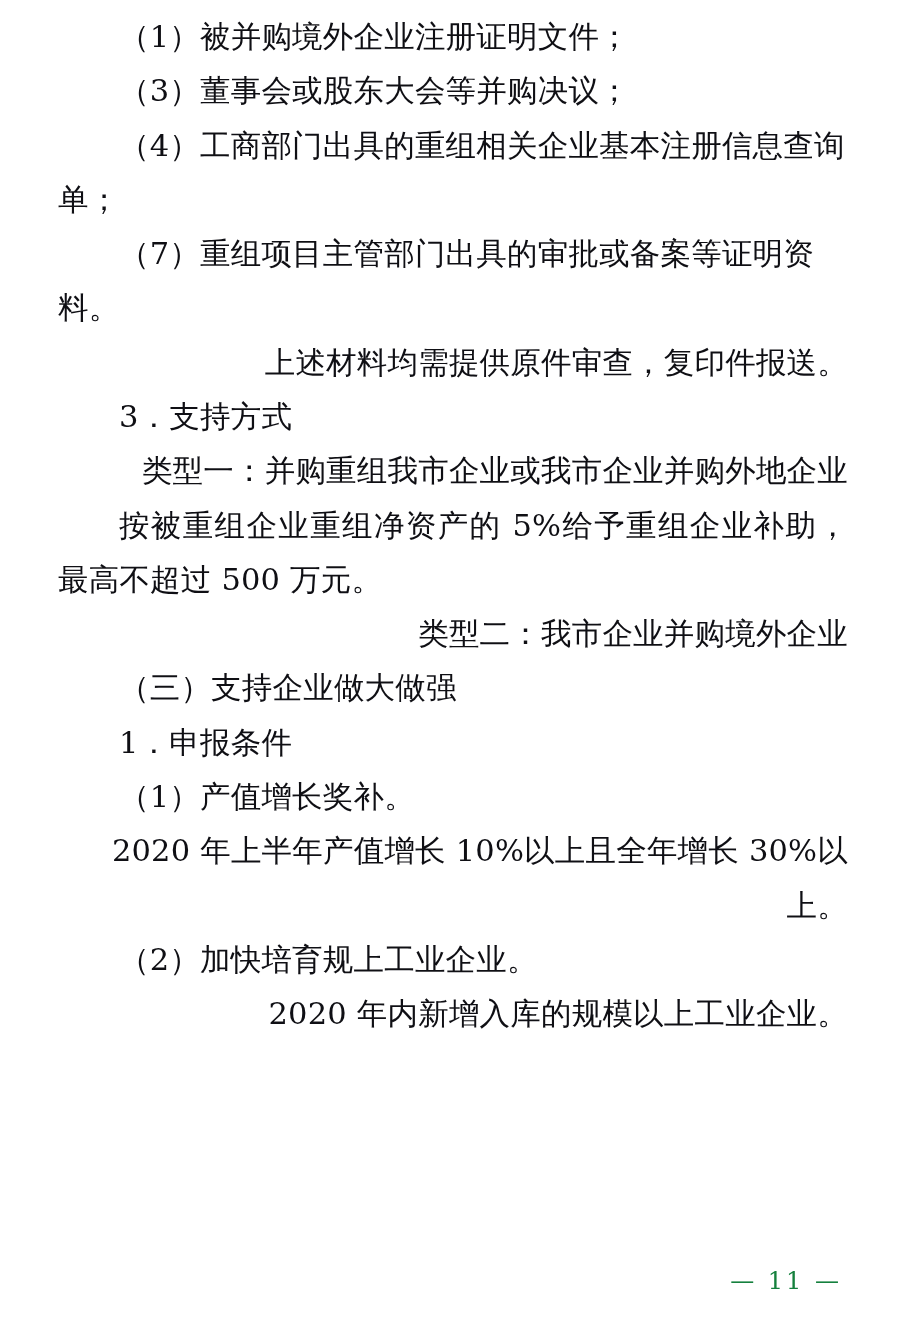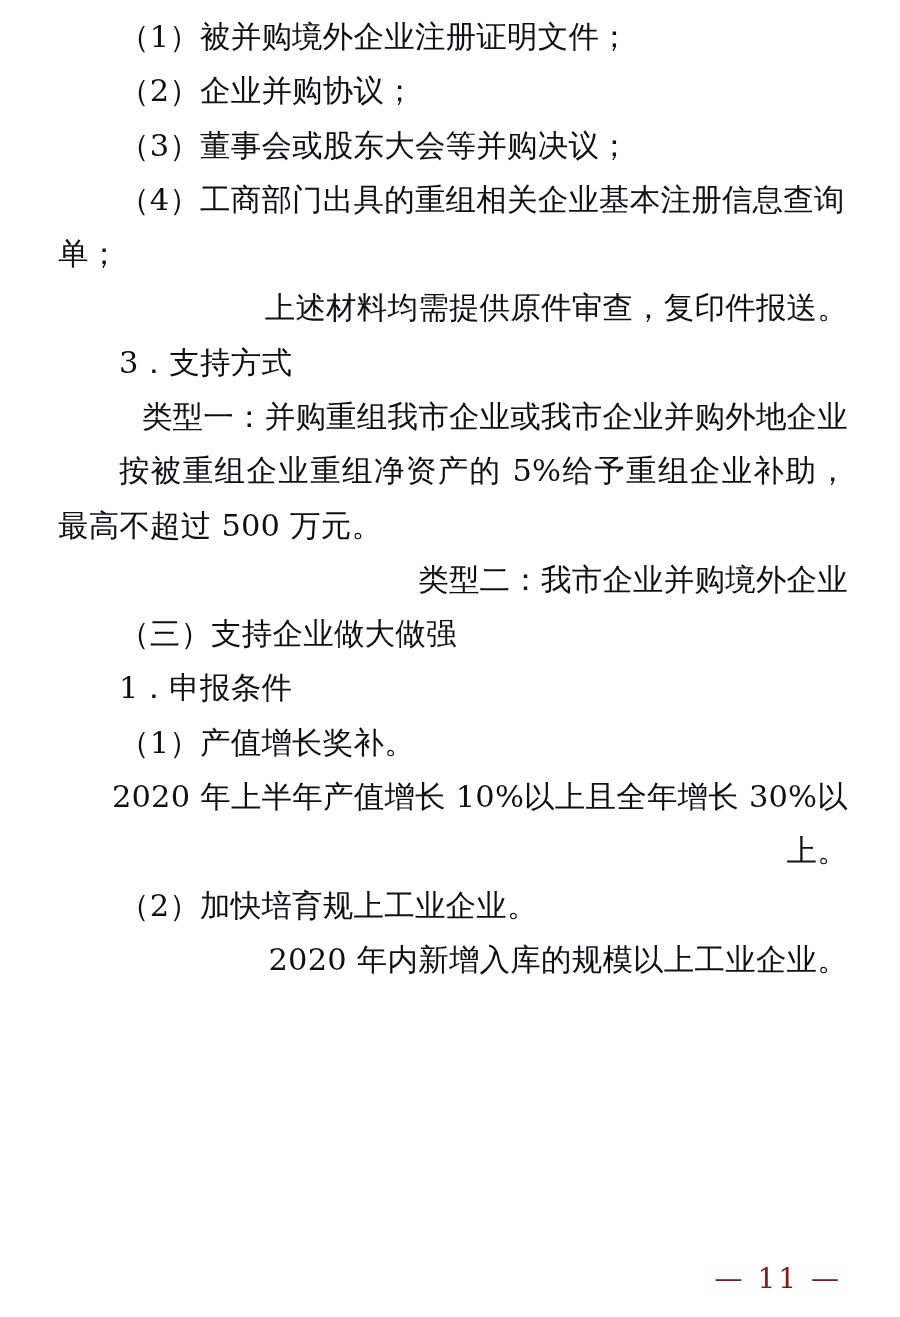--- a/index.html
+++ b/index.html
@@ -44,35 +44,35 @@
     text-align-last: left;
   }
   .para {
     margin: 0;
     padding: 0;
   }
   .footer {
     position: absolute;
     right: 58px;
     bottom: 22px;
-    font-size: 28px;
+    font-size: 24px;
     letter-spacing: 3px;
-    color: #7f1d1d;
+    color: #15803d;
   }
 </style>
 </head>
 <body>
 
 <div class="page">
   <div class="doc-body">
 
     <p class="para line indent">（1）被并购境外企业注册证明文件；</p>
-    <p class="para line indent">（2）企业并购协议；</p>
     <p class="para line indent">（3）董事会或股东大会等并购决议；</p>
     <p class="para line indent">（4）工商部门出具的重组相关企业基本注册信息查询单；</p>
+    <p class="para line indent">（7）重组项目主管部门出具的审批或备案等证明资料。</p>
 
     <p class="para line noindent">上述材料均需提供原件审查，复印件报送。</p>
 
     <p class="para line indent">3．支持方式</p>
 
     <p class="para line noindent">类型一：并购重组我市企业或我市企业并购外地企业</p>
     <p class="para line indent justify">按被重组企业重组净资产的 5%给予重组企业补助，最高不超过 500 万元。</p>
 
     <p class="para line noindent">类型二：我市企业并购境外企业</p>
 

